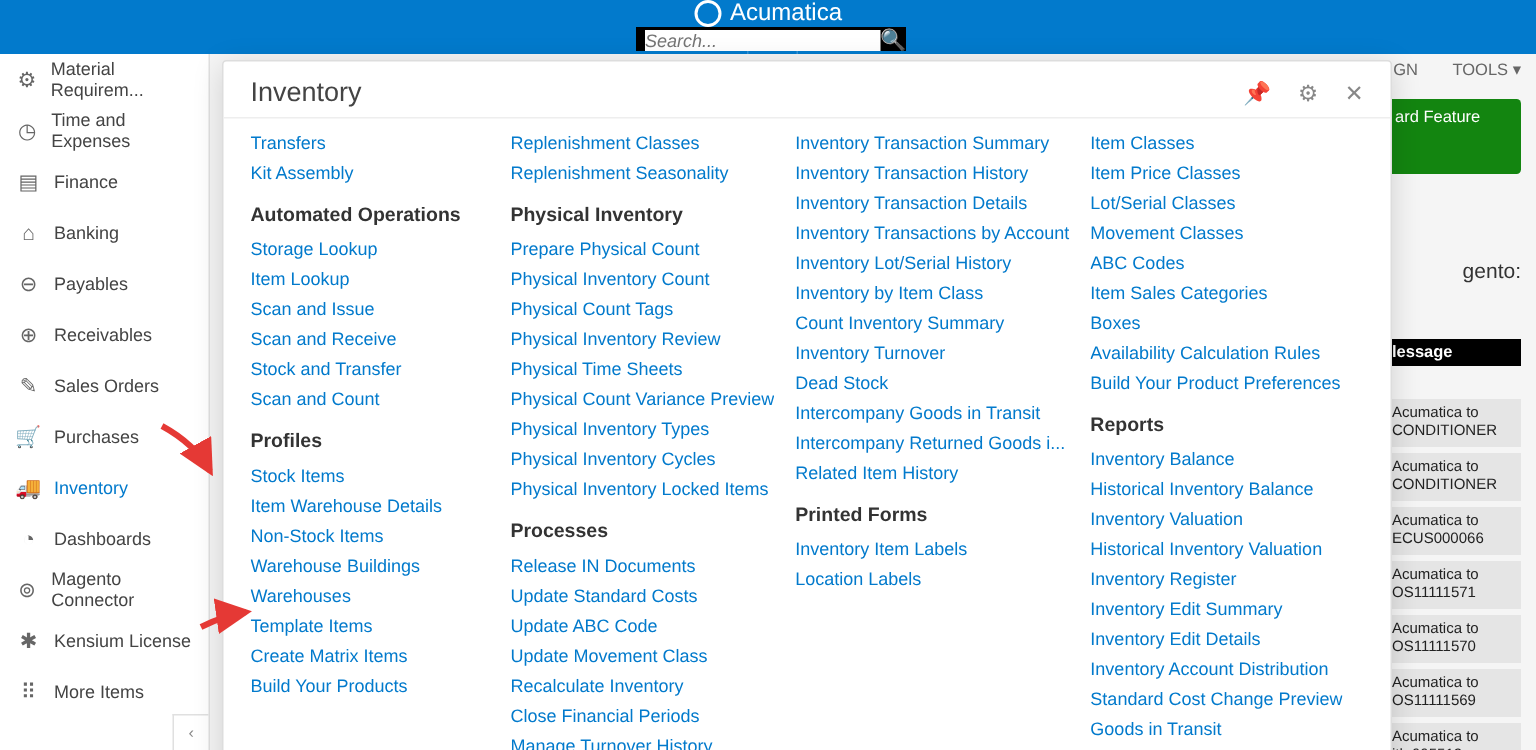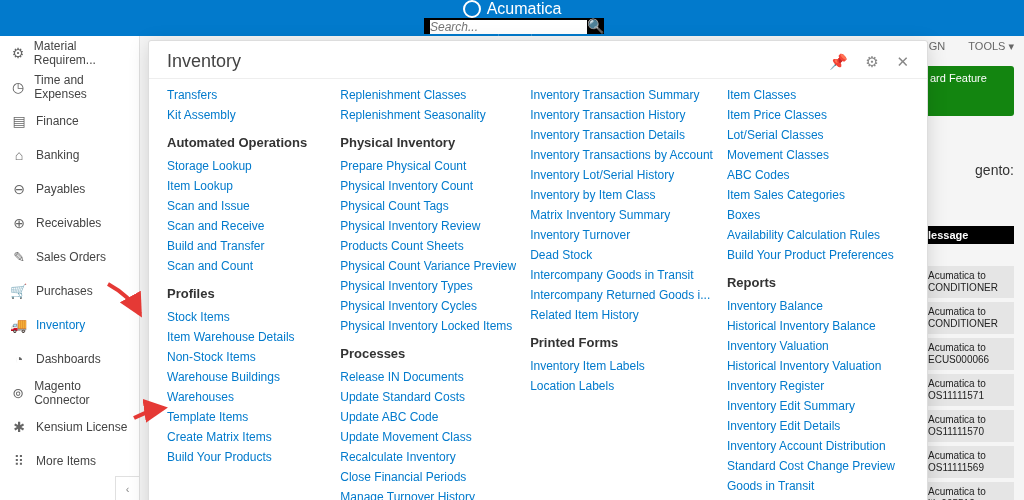--- a/index.html
+++ b/index.html
@@ -27,21 +27,21 @@
 .sidebar { position: absolute; left: 0; top: 36px; width: 140px; background: #fff; border-right: 1px solid #e0e0e0; height: calc(100% - 36px); }
 .sidebar-item { display: flex; align-items: center; height: 34px; padding: 0 10px; cursor: pointer; color: #444; font-size: 12px; }
 .sidebar-item.active { color: #027acc; }
 .sidebar-item .micon { width: 18px; text-align: center; margin-right: 8px; color: #666; font-size: 14px; }
 .sidebar-collapse { position: absolute; bottom: 0; right: 0; width: 24px; height: 24px; display: flex; align-items: center; justify-content: center; border-top: 1px solid #e0e0e0; border-left: 1px solid #e0e0e0; cursor: pointer; color: #888; font-size: 11px; }
 
 .main-area { position: absolute; left: 140px; top: 36px; right: 0; bottom: 0; background: #f5f5f5; padding: 10px; }
 .design-tools { position: absolute; right: 10px; top: 4px; font-size: 11px; color: #666; }
 .design-tools span { margin-left: 10px; cursor: pointer; }
 .green-card { position: absolute; right: 10px; top: 30px; width: 90px; height: 50px; background: #138510; color: #fff; font-size: 11px; padding: 6px; border-radius: 3px; }
-.msg-title { position: absolute; right: 10px; top: 126px; font-size: 14px; color: #333; }
+.msg-title { position: absolute; right: 10px; top: 136px; font-size: 14px; color: #333; }
 .msg-black { position: absolute; right: 10px; top: 190px; width: 90px; height: 18px; background: #000; color: #fff; font-size: 11px; padding: 4px; display:flex; align-items:center; font-weight:bold; }
 .msg-row { position: absolute; right: 10px; width: 90px; background: #e5e5e5; color: #222; font-size: 10px; padding: 4px; line-height: 12px; }
 
 .mega { position: absolute; left: 148px; top: 40px; width: 780px; background: #fff; border: 1px solid #ddd; box-shadow: 0 4px 20px rgba(0,0,0,0.15); z-index: 100; border-radius: 3px; }
 .mega-header { display: flex; align-items: center; padding: 10px 18px 6px; border-bottom: 1px solid #eee; }
 .mega-title { font-size: 18px; color: #444; font-weight: 400; flex: 1; }
 .mega-actions span { margin-left: 14px; color: #888; cursor: pointer; font-size: 15px; }
 .mega-body { display: flex; padding: 6px 18px 8px; }
 .mega-col { flex: 1; padding-right: 14px; }
 .mega-col h4 { font-size: 13px; font-weight: 600; color: #333; margin: 10px 0 6px; }
@@ -196,62 +196,62 @@
   </div>
   <div class="mega-body">
     <div class="mega-col" id="mc1">
         <a>Transfers</a>
         <a>Kit Assembly</a>
         <h4>Automated Operations</h4>
         <a>Storage Lookup</a>
         <a>Item Lookup</a>
         <a>Scan and Issue</a>
         <a>Scan and Receive</a>
-        <a>Build and Transfer</a>
+        <a>Stock and Transfer</a>
         <a>Scan and Count</a>
         <h4>Profiles</h4>
         <a>Stock Items</a>
         <a>Item Warehouse Details</a>
         <a>Non-Stock Items</a>
         <a>Warehouse Buildings</a>
         <a>Warehouses</a>
         <a>Template Items</a>
         <a>Create Matrix Items</a>
         <a>Build Your Products</a>
       </div>
     <div class="mega-col" id="mc2">
         <a>Replenishment Classes</a>
         <a>Replenishment Seasonality</a>
         <h4>Physical Inventory</h4>
         <a>Prepare Physical Count</a>
         <a>Physical Inventory Count</a>
         <a>Physical Count Tags</a>
         <a>Physical Inventory Review</a>
-        <a>Products Count Sheets</a>
+        <a>Physical Time Sheets</a>
         <a>Physical Count Variance Preview</a>
         <a>Physical Inventory Types</a>
         <a>Physical Inventory Cycles</a>
         <a>Physical Inventory Locked Items</a>
         <h4>Processes</h4>
         <a>Release IN Documents</a>
         <a>Update Standard Costs</a>
         <a>Update ABC Code</a>
         <a>Update Movement Class</a>
         <a>Recalculate Inventory</a>
         <a>Close Financial Periods</a>
         <a>Manage Turnover History</a>
       </div>
     <div class="mega-col" id="mc3">
         <a>Inventory Transaction Summary</a>
         <a>Inventory Transaction History</a>
         <a>Inventory Transaction Details</a>
         <a>Inventory Transactions by Account</a>
         <a>Inventory Lot/Serial History</a>
         <a>Inventory by Item Class</a>
-        <a>Matrix Inventory Summary</a>
+        <a>Count Inventory Summary</a>
         <a>Inventory Turnover</a>
         <a>Dead Stock</a>
         <a>Intercompany Goods in Transit</a>
         <a>Intercompany Returned Goods i...</a>
         <a>Related Item History</a>
         <h4>Printed Forms</h4>
         <a>Inventory Item Labels</a>
         <a>Location Labels</a>
       </div>
     <div class="mega-col" id="mc4">

